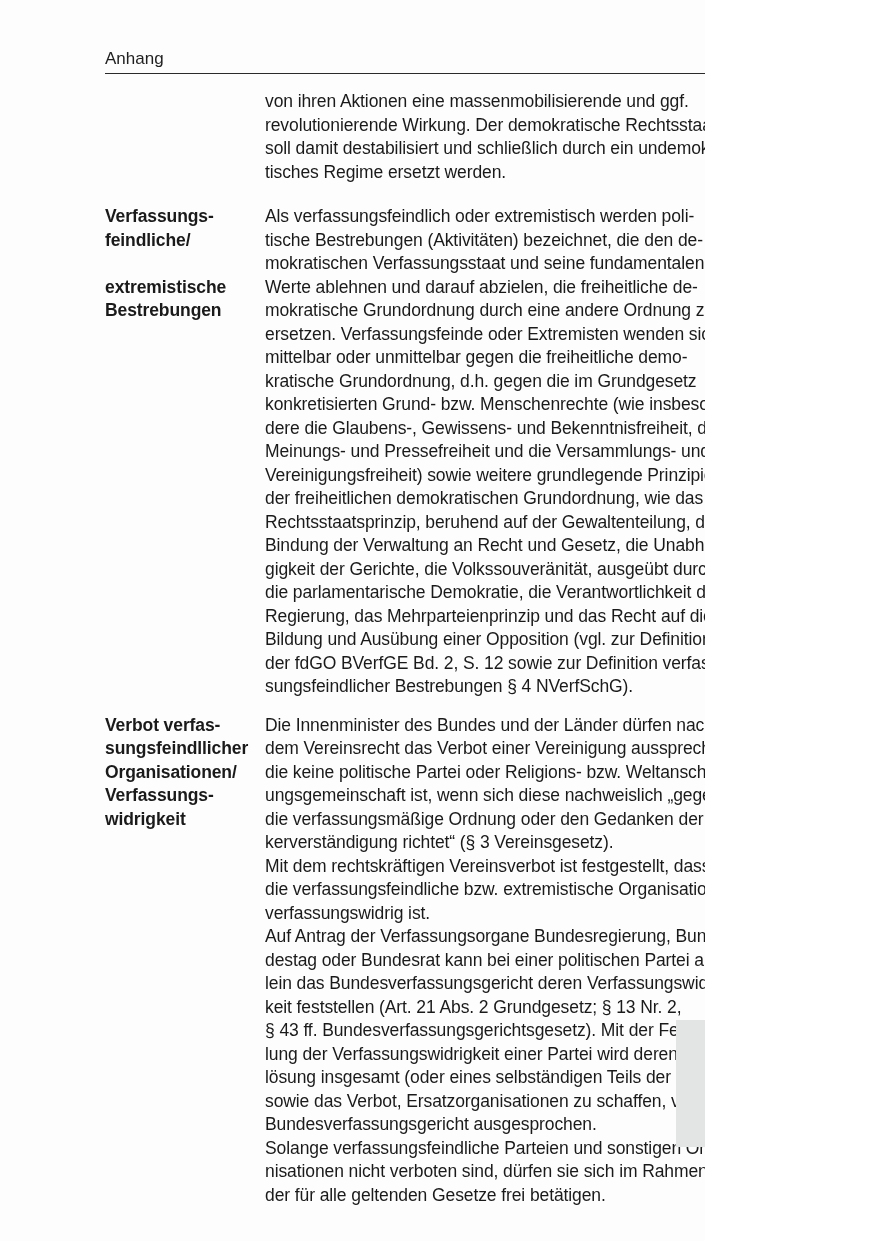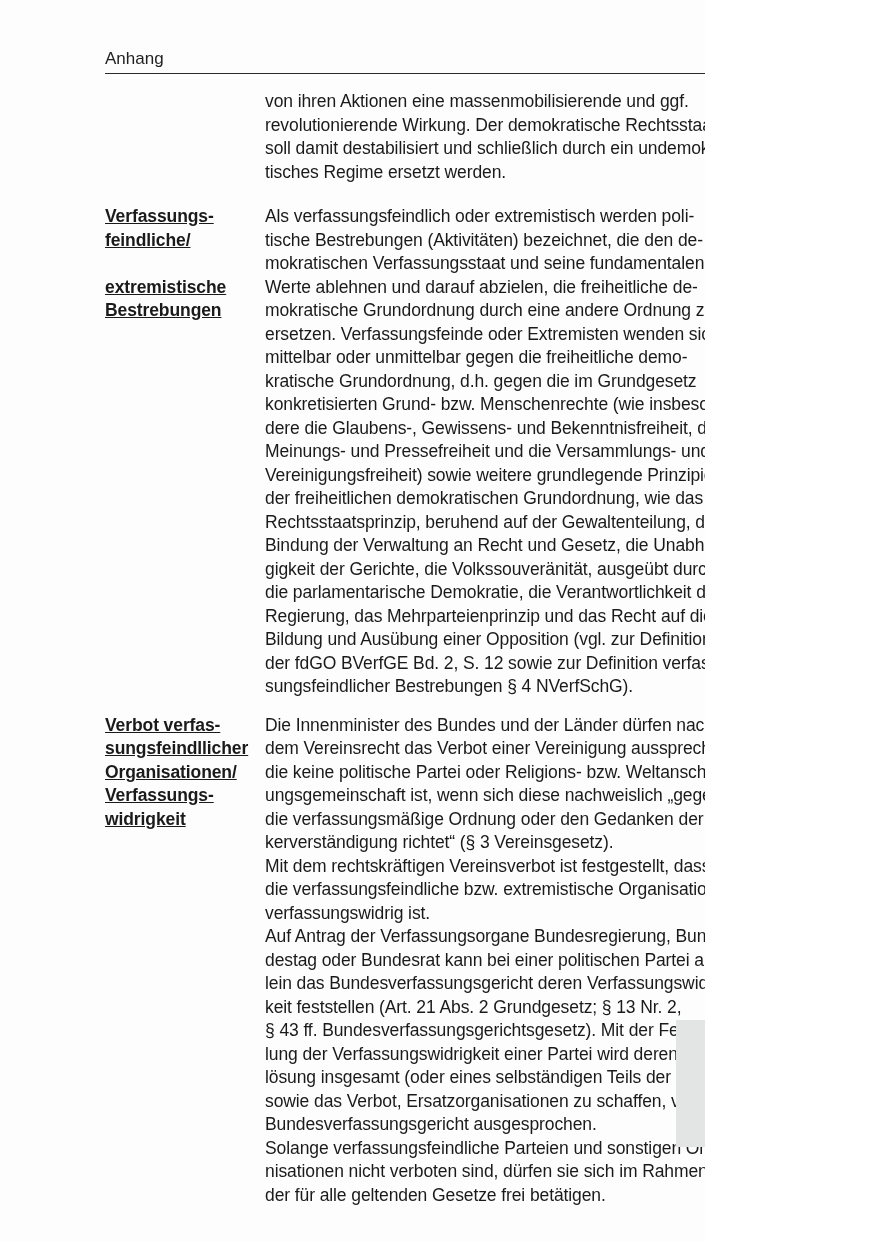--- a/index.html
+++ b/index.html
@@ -41,21 +41,20 @@
     align-items: flex-start;
   }
   .term-col {
     width: 160px;
     flex: 0 0 160px;
     font-weight: bold;
     font-size: 17.5px;
     line-height: 23.5px;
     white-space: pre;
     letter-spacing: -0.1px;
-    text-decoration: underline;
   }
   .body-col {
     flex: 1 1 auto;
     font-size: 17.5px;
     line-height: 23.5px;
     white-space: pre;
     letter-spacing: -0.1px;
   }
   .intro-row { margin-top: 4px; }
   .entry-1 { margin-top: 21px; }

